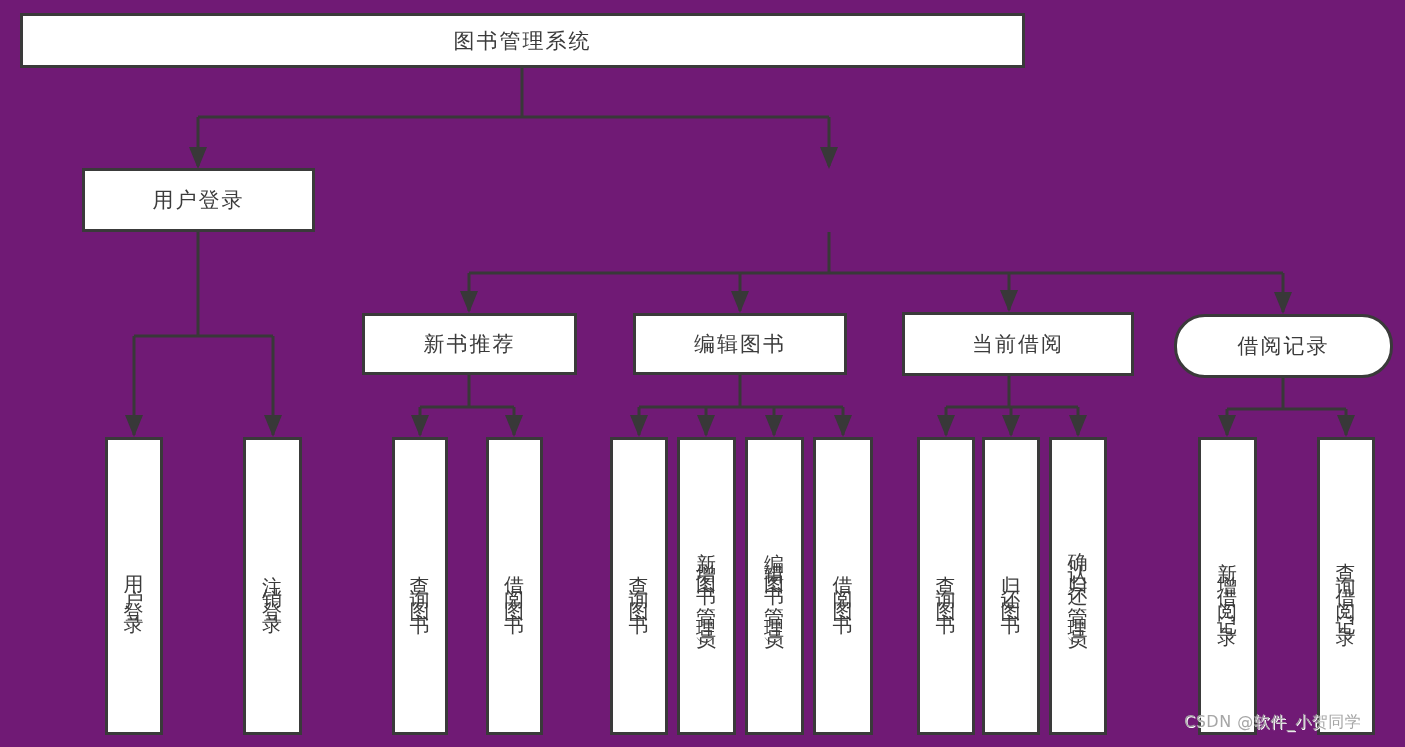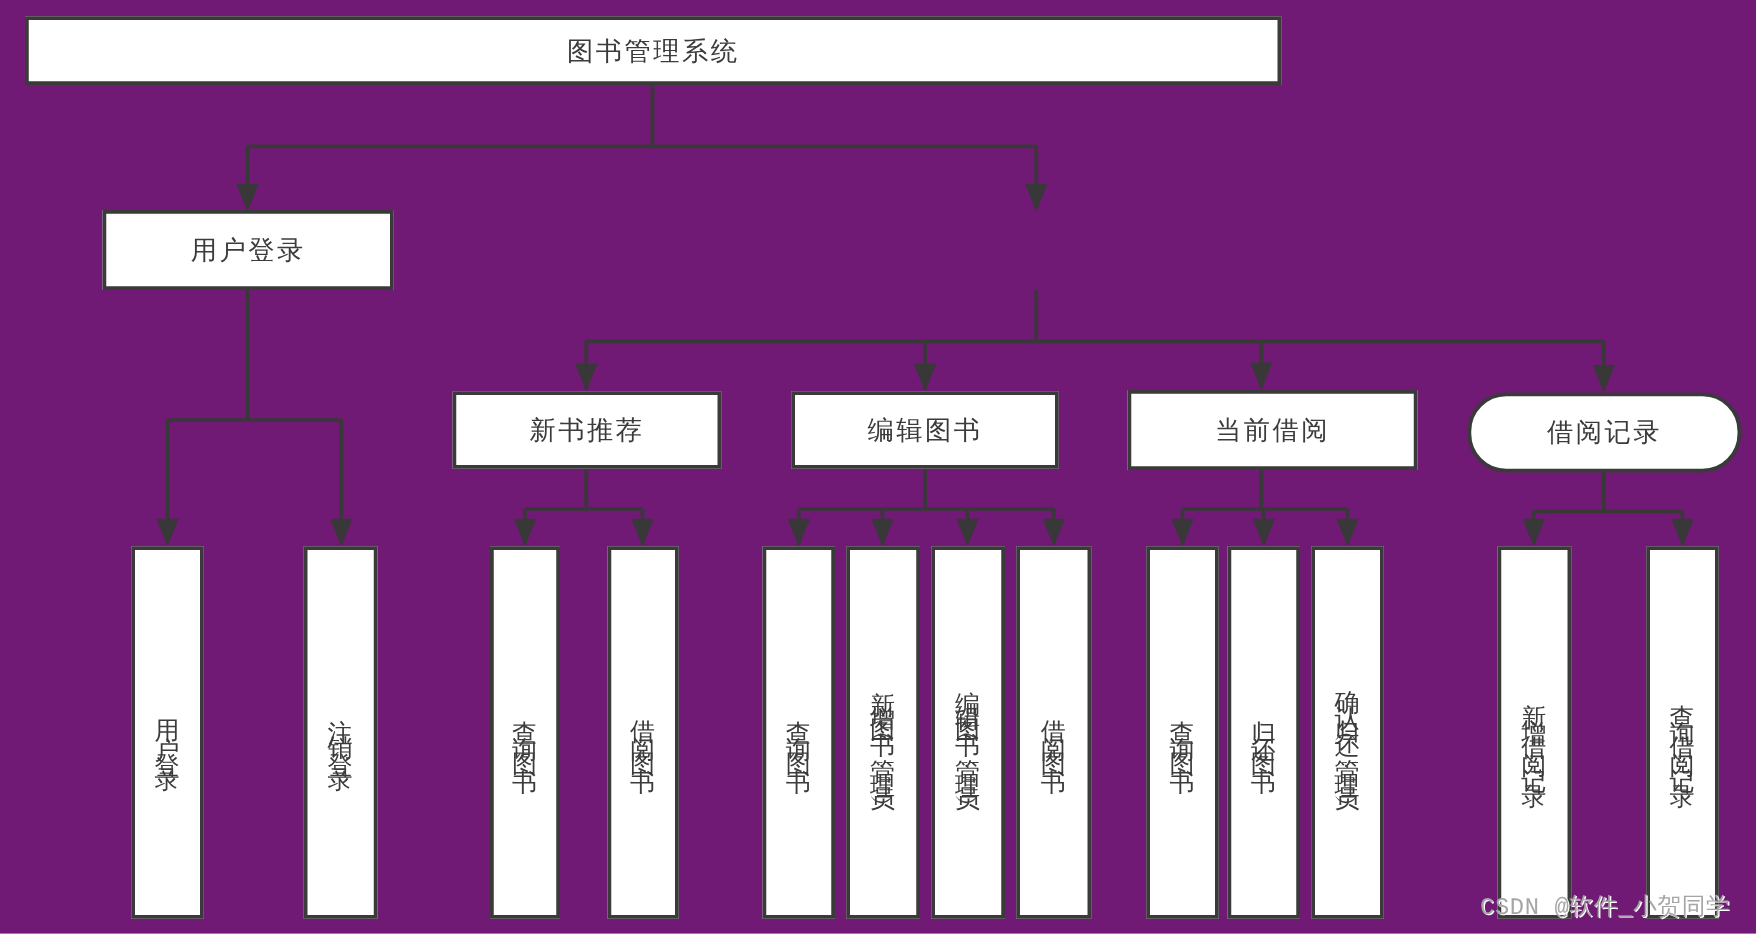--- a/index.html
+++ b/index.html
@@ -40,27 +40,26 @@
     letter-spacing: 13px;
     line-height: 1;
     white-space: nowrap;
   }
   .v-node.long span { letter-spacing: 11px; }
 
   .watermark {
     position: absolute;
     left: 1184px;
     top: 712px;
-    font-size: 19px;
+    font-size: 16px;
     color: #a6a6a6;
     letter-spacing: 0.5px;
     white-space: nowrap;
     z-index: 5;
     text-shadow: 1px 1px 0 #ffffff;
-    font-family: Liberation Mono, monospace;
   }
 </style>
 </head>
 <body>
 
 <div class="stage">
 
   <svg class="connectors" viewBox="0 0 1405 747" xmlns="http://www.w3.org/2000/svg" aria-hidden="true">
     <path fill="none" stroke="#383838" stroke-width="3" d="
       M522 68V117 M198 117H829 M198 117V166 M829 117V166

